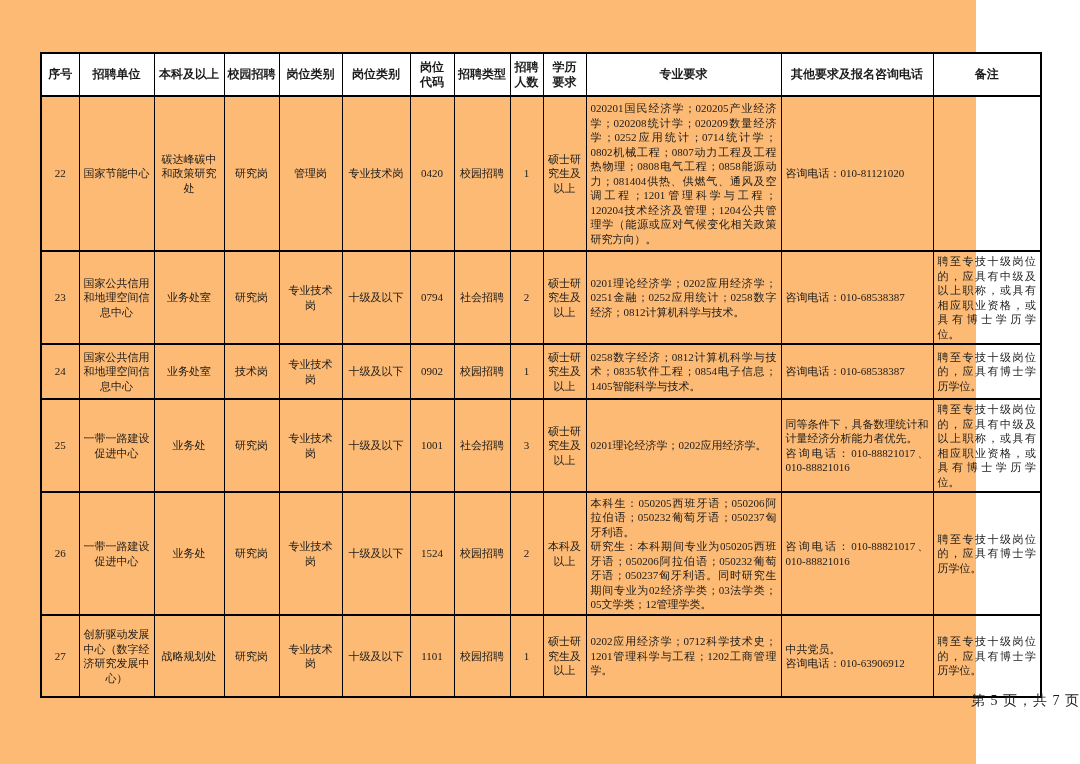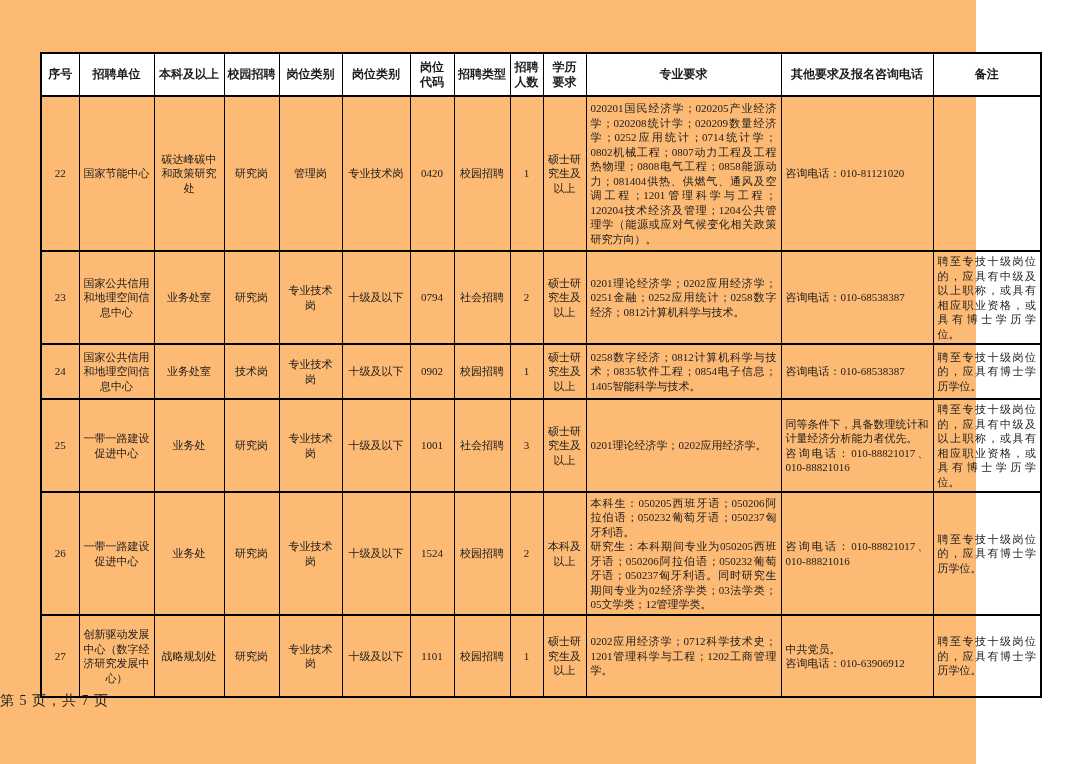--- a/index.html
+++ b/index.html
@@ -49,21 +49,21 @@
   }
   tr.h43{height:43px;}
   tr.r22{height:155px;}
   tr.r23{height:85px;}
   tr.r24{height:55px;}
   tr.r25{height:80px;}
   tr.r26{height:123px;}
   tr.r27{height:82px;}
   .footer{
     position:absolute;left:0;top:692px;width:1080px;
-    text-align:left;
+    text-align:right;
     font-size:14px;
     letter-spacing:1px;
     color:#1a1a1a;
   }
 </style>
 </head>
 <body>
 
 <div class="sheet">
 

